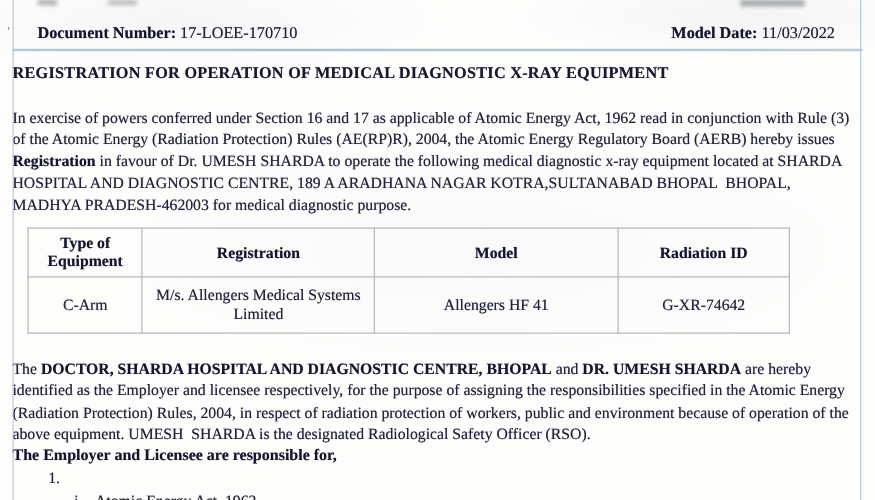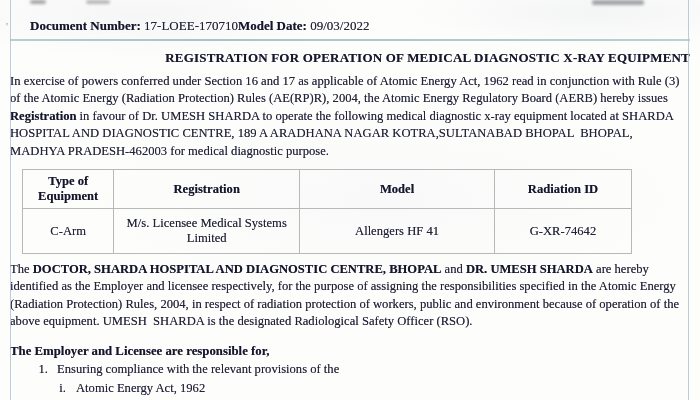--- a/index.html
+++ b/index.html
@@ -36,47 +36,47 @@
   }
   .smudge-a { left: 30px; top: 0; width: 16px; height: 4px; opacity: .45; }
   .smudge-b { left: 86px; top: 0; width: 24px; height: 4px; opacity: .35; }
   .smudge-c { left: 592px; top: 0; width: 52px; height: 5px; opacity: .45; }
   .tick-mark {
     position: absolute; left: 6px; top: 20px; font-size: 11px; color: #555; opacity: .7; z-index: 6;
   }
 
   
   .doc-header {
-    display: flex; 
+    display: flex; justify-content: space-between;
     padding: 0 22px 0 20px;
     font-size: 13px; line-height: 15px;
   }
   .doc-header b { font-weight: bold; color: #15162c; }
   .doc-header .value { font-weight: normal; }
   .header-rule {
     margin: 6px 0 0 0; height: 2px;
     background: linear-gradient(to right, #a3bdc2, #8fb0b6 30%, #9db8bd 70%, #a8c0c4);
     opacity: .75;
   }
 
   
   .title {
-    text-align: right;
+    text-align: left;
     font-weight: bold;
     font-size: 13px;
     letter-spacing: .2px;
     margin-top: 9px;
     color: #17182e;
   }
 
   
   .para {
     font-size: 12.6px;
     line-height: 17.4px;
-    margin-top: 7px;
+    margin-top: 20px;
     padding: 0 4px 0 0;
     white-space: pre-wrap;
   }
   .para b { font-weight: bold; color: #15162c; }
 
   
   table.equip {
     border-collapse: collapse;
     margin: 9px 0 0 12px;
     width: 610px;
@@ -93,21 +93,20 @@
   table.equip td { height: 45px; }
   .col-type { width: 15%; }
   .col-mfr  { width: 30.5%; }
   .col-model{ width: 32%; }
   .col-eqid { width: 22.5%; }
 
   
   .duties-heading {
     font-weight: bold;
     font-size: 12.8px;
-    margin-top: 13px;
     color: #15162c;
   }
   .duty-item {
     display: flex;
     font-size: 12.6px;
     line-height: 17px;
     margin-top: 2px;
   }
   .duty-item .num { width: 18px; text-align: right; margin-right: 9px; }
   .duty-item.level1 { padding-left: 20px; }
@@ -126,21 +125,21 @@
   <div class="smudge smudge-c"></div>
   <div class="tick-mark">'</div>
 
   <div class="doc-header scan-text">
     <div>
       <b>Document Number:</b>
       <span class="value">17-LOEE-170710</span>
     </div>
     <div>
       <b>Model Date:</b>
-      <span class="value">09/03/2022</span>
+      <span class="value">11/03/2022</span>
     </div>
   </div>
   <div class="header-rule"></div>
 
   <div class="title scan-text">REGISTRATION FOR OPERATION OF MEDICAL DIAGNOSTIC X-RAY EQUIPMENT</div>
 
   <div class="para scan-text"><span>In exercise of powers conferred under Section 16 and 17 as applicable of Atomic Energy Act, 1962 read in conjunction with Rule (3) of the Atomic Energy (Radiation Protection) Rules (AE(RP)R), 2004, the Atomic Energy Regulatory Board (AERB) hereby issues </span><b>Registration</b><span> in favour of Dr. UMESH SHARDA to operate the following medical diagnostic x-ray equipment located at SHARDA HOSPITAL AND DIAGNOSTIC CENTRE, 189 A ARADHANA NAGAR KOTRA,SULTANABAD BHOPAL  BHOPAL, MADHYA PRADESH-462003 for medical diagnostic purpose.</span></div>
 
   <table class="equip">
     <colgroup>
@@ -153,32 +152,31 @@
       <tr>
         <th class="scan-text">Type of Equipment</th>
         <th class="scan-text">Registration</th>
         <th class="scan-text">Model</th>
         <th class="scan-text">Radiation ID</th>
       </tr>
     </thead>
     <tbody>
       <tr>
         <td class="scan-text">C-Arm</td>
-        <td class="scan-text">M/s. Licensee Medical Systems Limited</td>
+        <td class="scan-text">M/s. Allengers Medical Systems Limited</td>
         <td class="scan-text">Allengers HF 41</td>
         <td class="scan-text">G-XR-74642</td>
       </tr>
     </tbody>
   </table>
 
   <div class="para scan-text"><span>The </span><b>DOCTOR, SHARDA HOSPITAL AND DIAGNOSTIC CENTRE, BHOPAL</b><span> and </span><b>DR. UMESH SHARDA</b><span> are hereby identified as the Employer and licensee respectively, for the purpose of assigning the responsibilities specified in the Atomic Energy (Radiation Protection) Rules, 2004, in respect of radiation protection of workers, public and environment because of operation of the above equipment. UMESH  SHARDA is the designated Radiological Safety Officer (RSO).</span></div>
 
   <div class="duties-heading scan-text">The Employer and Licensee are responsible for,</div>
   <div class="duty-item level1">
     <span class="num scan-text">1.</span>
-    <span class="scan-text">Ensuring compliance with the relevant provisions of the</span>
   </div>
   <div class="duty-item level2">
     <span class="num scan-text">i.</span>
     <span class="scan-text">Atomic Energy Act, 1962</span>
   </div>
 
 </div>
 
 </body></html>

